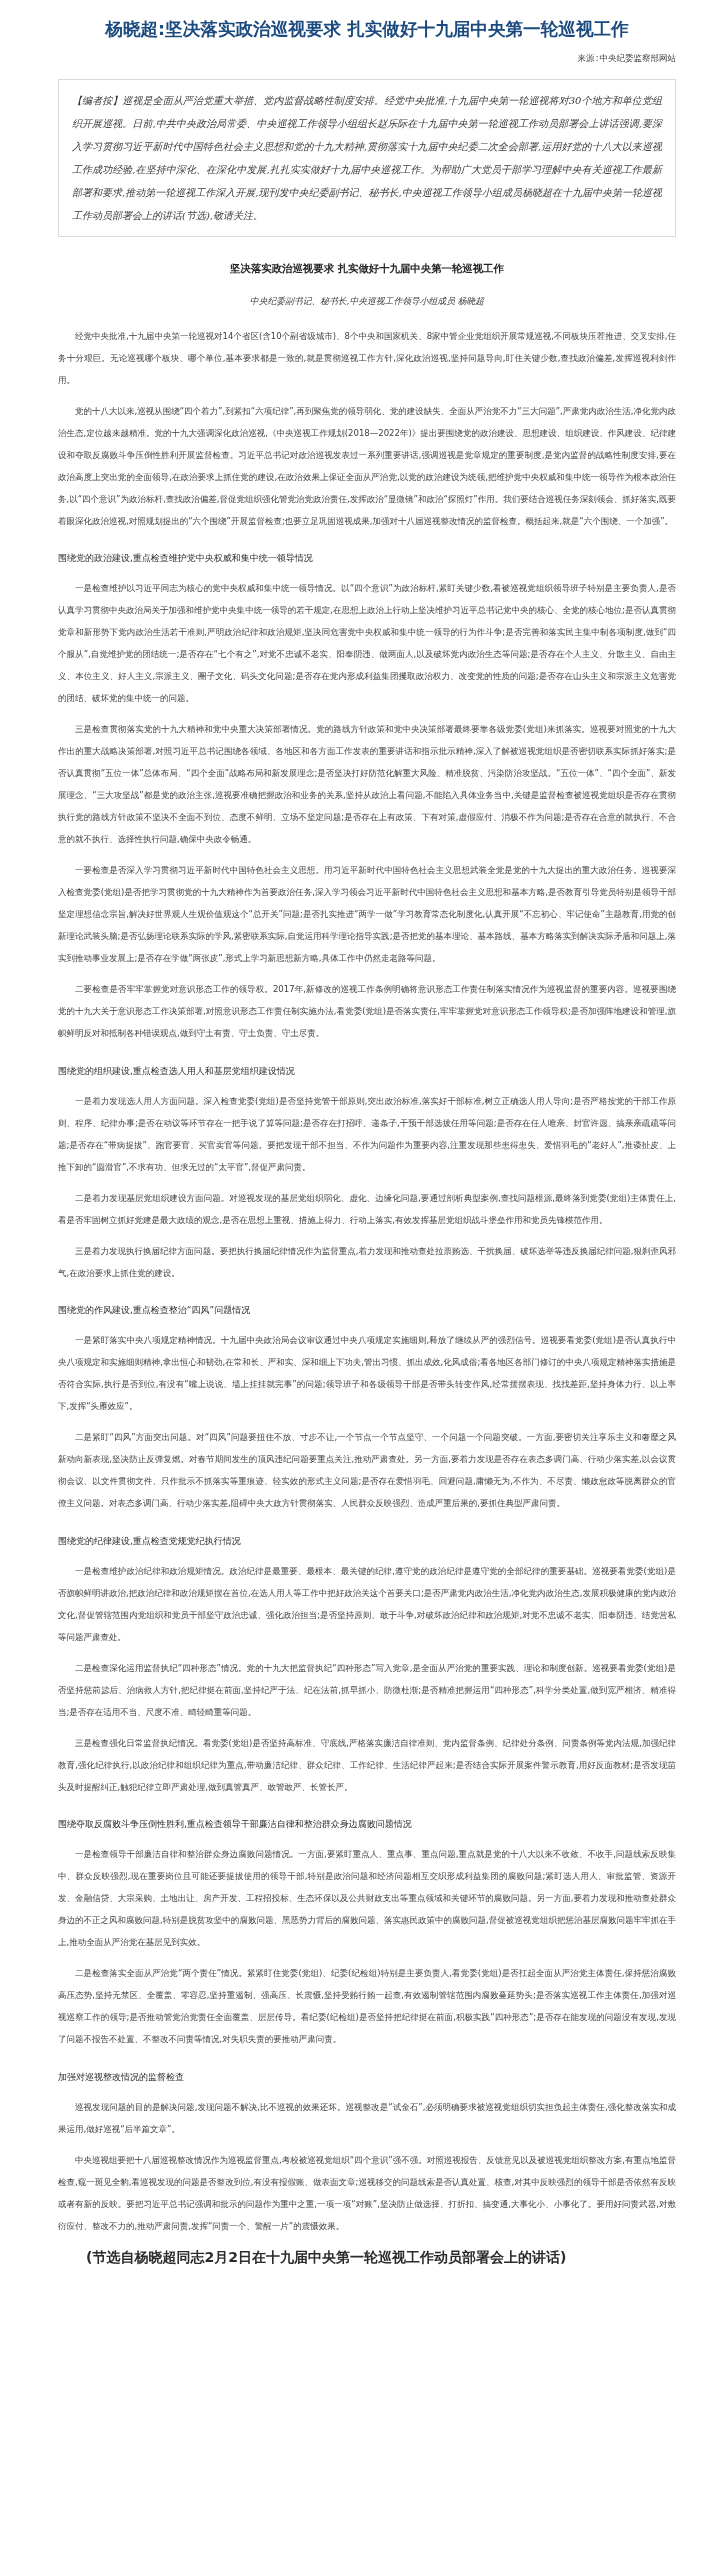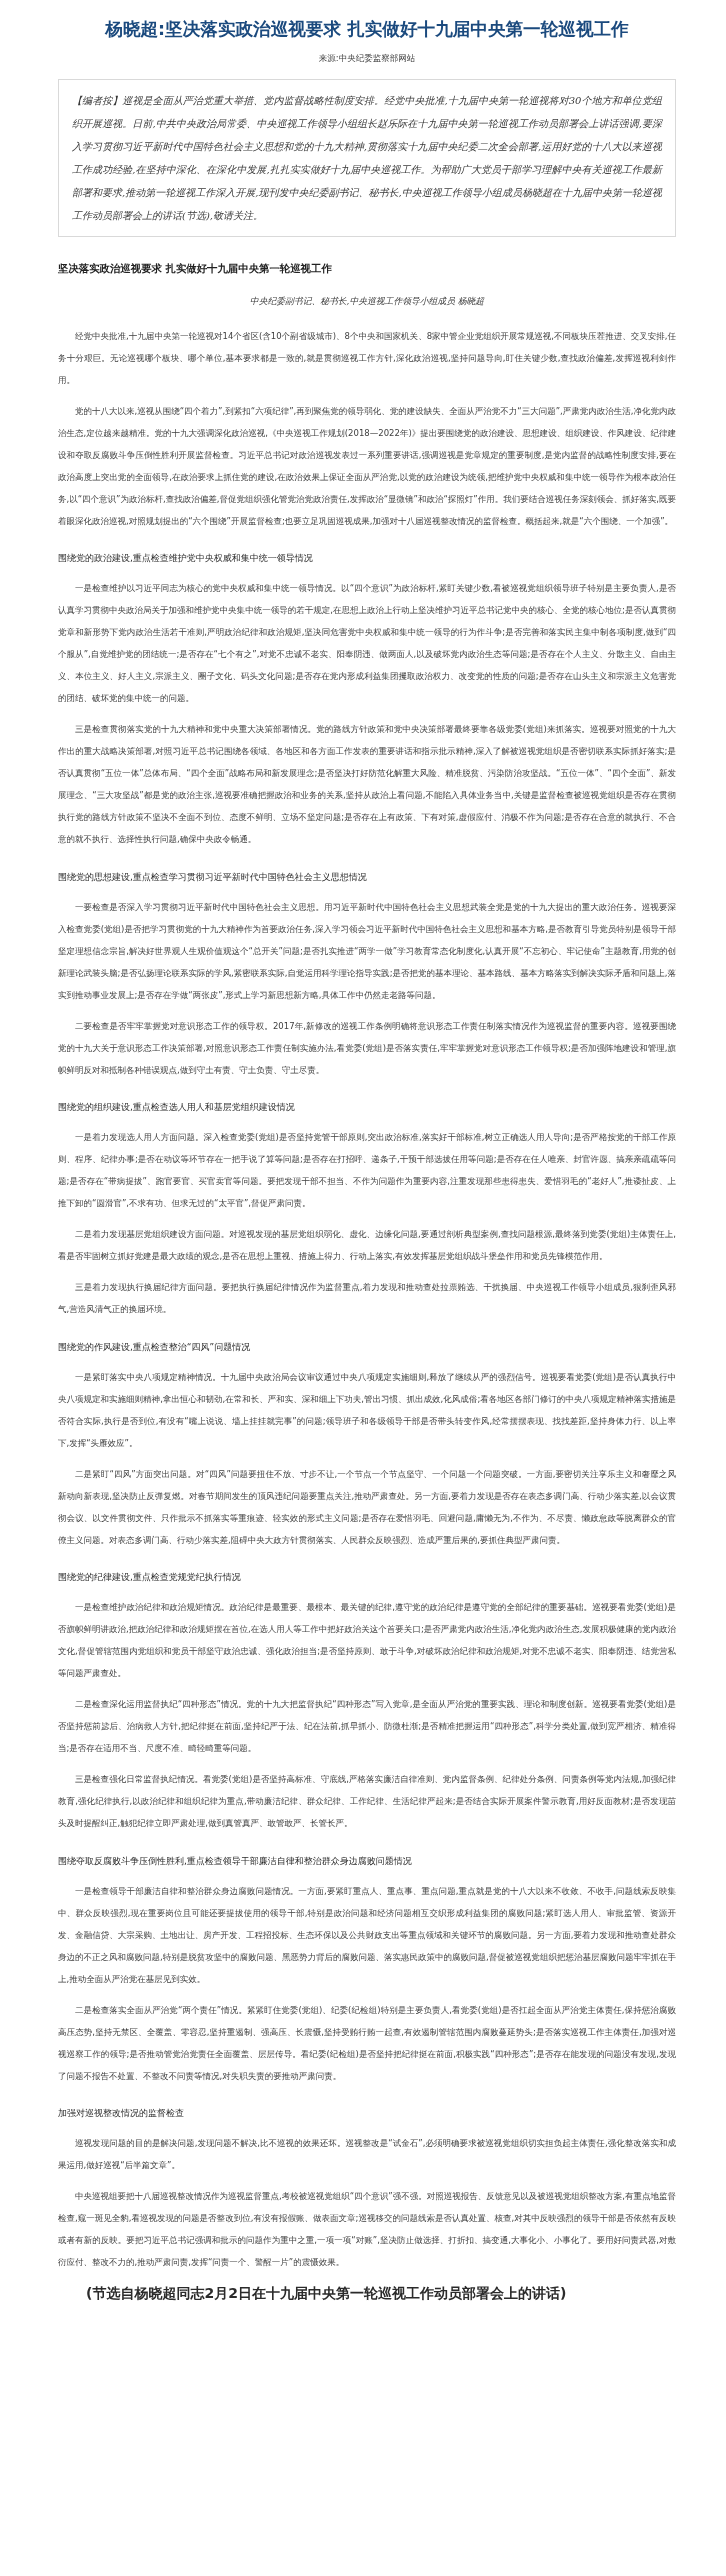--- a/index.html
+++ b/index.html
@@ -23,37 +23,38 @@
   }
   .page-title {
     color: #1b4a7e;
     font-size: 17.6px;
     font-weight: bold;
     text-align: center;
     line-height: 23.4px;
     margin: 0 0 11.7px 0;
   }
   .source-line {
-    text-align: center;
+    text-align: right;
     font-size: 8.5px;
     color: #404040;
     margin: 0 0 14.3px 0;
+    font-family: Liberation Mono, monospace;
   }
   .editor-note {
     border: 0.7px solid #d9d9d9;
     padding: 9px 13px;
     font-family: "DejaVu Serif", "Liberation Serif", serif;
     font-style: italic;
     font-size: 10px;
     line-height: 23px;
     color: #3a3a3a;
     text-align: justify;
   }
   .article-title {
-    text-align: left;
+    text-align: center;
     font-size: 10.4px;
     font-weight: bold;
     color: #222222;
     margin: 23.4px 0 6.5px 0;
     line-height: 15.6px;
   }
   .article-byline {
     text-align: center;
     font-family: "DejaVu Serif", "Liberation Serif", serif;
     font-style: italic;
@@ -109,33 +110,32 @@
     <div id="sections-host">
   <div class="section">
     <div class="section-heading">围绕党的政治建设,重点检查维护党中央权威和集中统一领导情况</div>
     <div>
             <p class="body-p">一是检查维护以习近平同志为核心的党中央权威和集中统一领导情况。以“四个意识”为政治标杆,紧盯关键少数,看被巡视党组织领导班子特别是主要负责人,是否认真学习贯彻中央政治局关于加强和维护党中央集中统一领导的若干规定,在思想上政治上行动上坚决维护习近平总书记党中央的核心、全党的核心地位;是否认真贯彻党章和新形势下党内政治生活若干准则,严明政治纪律和政治规矩,坚决同危害党中央权威和集中统一领导的行为作斗争;是否完善和落实民主集中制各项制度,做到“四个服从”,自觉维护党的团结统一;是否存在“七个有之”,对党不忠诚不老实、阳奉阴违、做两面人,以及破坏党内政治生态等问题;是否存在个人主义、分散主义、自由主义、本位主义、好人主义,宗派主义、圈子文化、码头文化问题;是否存在党内形成利益集团攫取政治权力、改变党的性质的问题;是否存在山头主义和宗派主义危害党的团结、破坏党的集中统一的问题。</p>
             <p class="body-p">三是检查贯彻落实党的十九大精神和党中央重大决策部署情况。党的路线方针政策和党中央决策部署最终要靠各级党委(党组)来抓落实。巡视要对照党的十九大作出的重大战略决策部署,对照习近平总书记围绕各领域、各地区和各方面工作发表的重要讲话和指示批示精神,深入了解被巡视党组织是否密切联系实际抓好落实;是否认真贯彻“五位一体”总体布局、“四个全面”战略布局和新发展理念;是否坚决打好防范化解重大风险、精准脱贫、污染防治攻坚战。“五位一体”、“四个全面”、新发展理念、“三大攻坚战”都是党的政治主张,巡视要准确把握政治和业务的关系,坚持从政治上看问题,不能陷入具体业务当中,关键是监督检查被巡视党组织是否存在贯彻执行党的路线方针政策不坚决不全面不到位、态度不鲜明、立场不坚定问题;是否存在上有政策、下有对策,虚假应付、消极不作为问题;是否存在合意的就执行、不合意的就不执行、选择性执行问题,确保中央政令畅通。</p>
           </div>
   </div>
 
   <div class="section">
-    <div class="section-heading">围绕党的思想建设,重点检查学习贯彻习近平新时代中国特色社会主义思想情况</div>
     <div>
             <p class="body-p">一要检查是否深入学习贯彻习近平新时代中国特色社会主义思想。用习近平新时代中国特色社会主义思想武装全党是党的十九大提出的重大政治任务。巡视要深入检查党委(党组)是否把学习贯彻党的十九大精神作为首要政治任务,深入学习领会习近平新时代中国特色社会主义思想和基本方略,是否教育引导党员特别是领导干部坚定理想信念宗旨,解决好世界观人生观价值观这个“总开关”问题;是否扎实推进“两学一做”学习教育常态化制度化,认真开展“不忘初心、牢记使命”主题教育,用党的创新理论武装头脑;是否弘扬理论联系实际的学风,紧密联系实际,自觉运用科学理论指导实践;是否把党的基本理论、基本路线、基本方略落实到解决实际矛盾和问题上,落实到推动事业发展上;是否存在学做“两张皮”,形式上学习新思想新方略,具体工作中仍然走老路等问题。</p>
             <p class="body-p">二要检查是否牢牢掌握党对意识形态工作的领导权。2017年,新修改的巡视工作条例明确将意识形态工作责任制落实情况作为巡视监督的重要内容。巡视要围绕党的十九大关于意识形态工作决策部署,对照意识形态工作责任制实施办法,看党委(党组)是否落实责任,牢牢掌握党对意识形态工作领导权;是否加强阵地建设和管理,旗帜鲜明反对和抵制各种错误观点,做到守土有责、守土负责、守土尽责。</p>
           </div>
   </div>
 
   <div class="section">
     <div class="section-heading">围绕党的组织建设,重点检查选人用人和基层党组织建设情况</div>
     <div>
             <p class="body-p">一是着力发现选人用人方面问题。深入检查党委(党组)是否坚持党管干部原则,突出政治标准,落实好干部标准,树立正确选人用人导向;是否严格按党的干部工作原则、程序、纪律办事;是否在动议等环节存在一把手说了算等问题;是否存在打招呼、递条子,干预干部选拔任用等问题;是否存在任人唯亲、封官许愿、搞亲亲疏疏等问题;是否存在“带病提拔”、跑官要官、买官卖官等问题。要把发现干部不担当、不作为问题作为重要内容,注重发现那些患得患失、爱惜羽毛的“老好人”,推诿扯皮、上推下卸的“圆滑官”,不求有功、但求无过的“太平官”,督促严肃问责。</p>
             <p class="body-p">二是着力发现基层党组织建设方面问题。对巡视发现的基层党组织弱化、虚化、边缘化问题,要通过剖析典型案例,查找问题根源,最终落到党委(党组)主体责任上,看是否牢固树立抓好党建是最大政绩的观念,是否在思想上重视、措施上得力、行动上落实,有效发挥基层党组织战斗堡垒作用和党员先锋模范作用。</p>
-            <p class="body-p">三是着力发现执行换届纪律方面问题。要把执行换届纪律情况作为监督重点,着力发现和推动查处拉票贿选、干扰换届、中央巡视工作领导小组成员,狠刹歪风邪气,营造风清气正的换届环境。</p>
+            <p class="body-p">三是着力发现执行换届纪律方面问题。要把执行换届纪律情况作为监督重点,着力发现和推动查处拉票贿选、干扰换届、破坏选举等违反换届纪律问题,狠刹歪风邪气,在政治要求上抓住党的建设。</p>
           </div>
   </div>
 
   <div class="section">
     <div class="section-heading">围绕党的作风建设,重点检查整治“四风”问题情况</div>
     <div>
             <p class="body-p">一是紧盯落实中央八项规定精神情况。十九届中央政治局会议审议通过中央八项规定实施细则,释放了继续从严的强烈信号。巡视要看党委(党组)是否认真执行中央八项规定和实施细则精神,拿出恒心和韧劲,在常和长、严和实、深和细上下功夫,管出习惯、抓出成效,化风成俗;看各地区各部门修订的中央八项规定精神落实措施是否符合实际,执行是否到位,有没有“嘴上说说、墙上挂挂就完事”的问题;领导班子和各级领导干部是否带头转变作风,经常摆摆表现、找找差距,坚持身体力行、以上率下,发挥“头雁效应”。</p>
             <p class="body-p">二是紧盯“四风”方面突出问题。对“四风”问题要扭住不放、寸步不让,一个节点一个节点坚守、一个问题一个问题突破。一方面,要密切关注享乐主义和奢靡之风新动向新表现,坚决防止反弹复燃。对春节期间发生的顶风违纪问题要重点关注,推动严肃查处。另一方面,要着力发现是否存在表态多调门高、行动少落实差,以会议贯彻会议、以文件贯彻文件、只作批示不抓落实等重痕迹、轻实效的形式主义问题;是否存在爱惜羽毛、回避问题,庸懒无为,不作为、不尽责、懒政怠政等脱离群众的官僚主义问题。对表态多调门高、行动少落实差,阻碍中央大政方针贯彻落实、人民群众反映强烈、造成严重后果的,要抓住典型严肃问责。</p>
           </div>
   </div>

